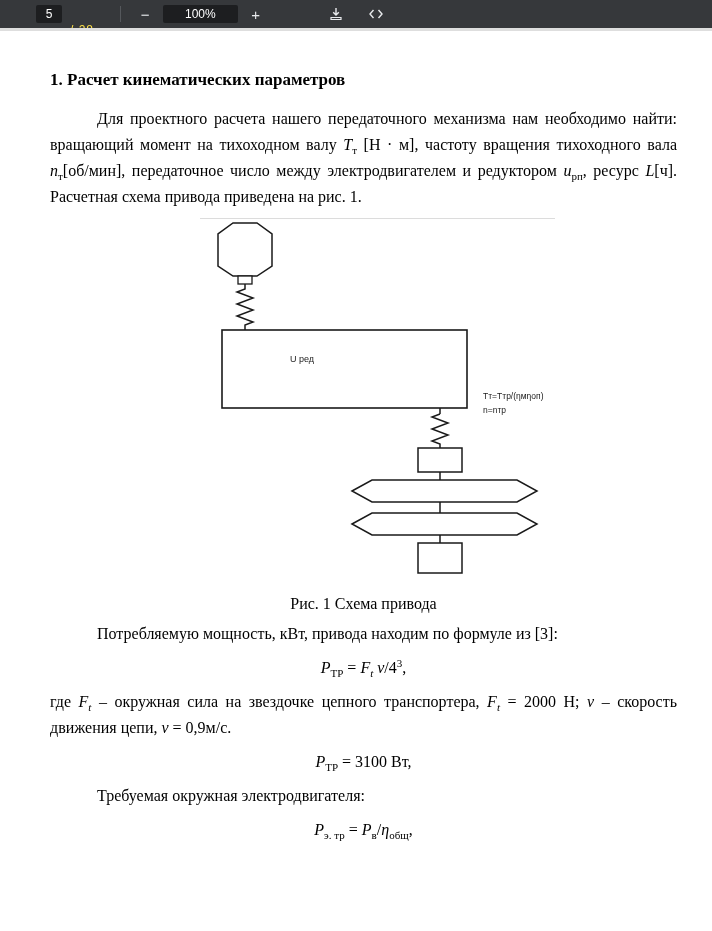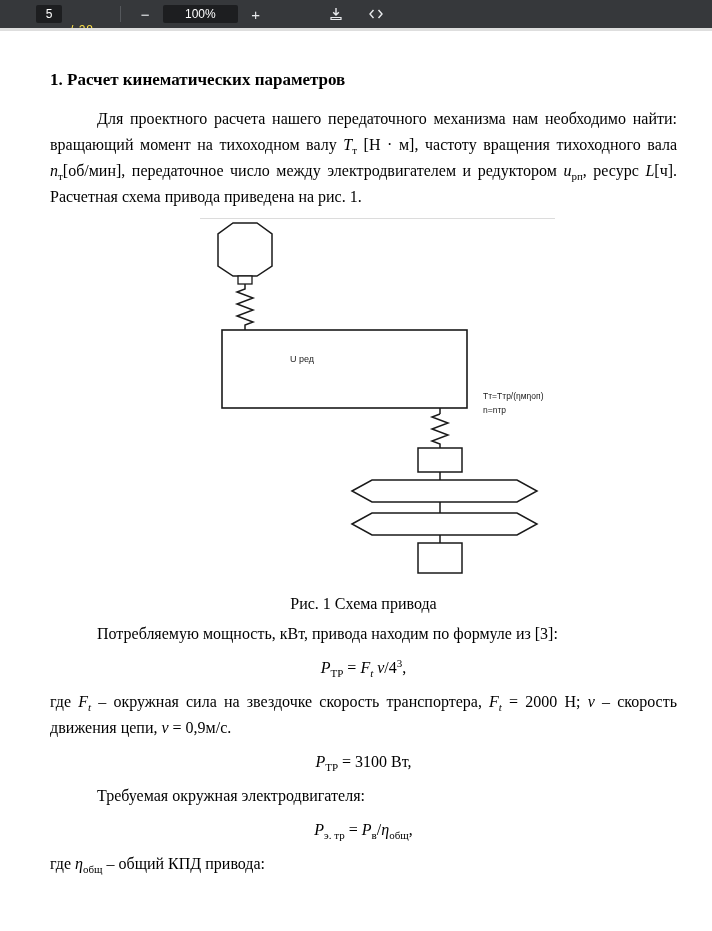--- a/index.html
+++ b/index.html
@@ -105,25 +105,24 @@
         <rect x="218" y="325" width="44" height="30" fill="#fff" stroke="#1a1a1a" stroke-width="1.5"></rect>
       </svg>
     </div>
 
     <div class="caption">Рис. 1 Схема привода</div>
 
     <p class="body-p indent">Потребляемую мощность, кВт, привода находим по формуле из [3]:</p>
 
     <div class="formula"><i class="m">P</i><sub>ТР</sub><span> = </span><i class="m">F</i><sub class="m">t</sub><span> </span><i class="m">v</i><span>/4</span><sup>3</sup><span>,</span></div>
 
-    <p class="body-p"><span>где </span><i class="m">F</i><sub class="m">t</sub><span> – окружная сила на звездочке скорость транспортера, </span><i class="m">F</i><sub class="m">t</sub><span> = 2000 Н; </span><i class="m">v</i><span> – скорость движения цепи, </span><i class="m">v</i><span> = 0,9м/с.</span></p>
+    <p class="body-p"><span>где </span><i class="m">F</i><sub class="m">t</sub><span> – окружная сила на звездочке цепного транспортера, </span><i class="m">F</i><sub class="m">t</sub><span> = 2000 Н; </span><i class="m">v</i><span> – скорость движения цепи, </span><i class="m">v</i><span> = 0,9м/с.</span></p>
 
     <div class="formula"><i class="m">P</i><sub>ТР</sub><span> = 3100 Вт,</span></div>
 
     <p class="body-p indent">Требуемая окружная электродвигателя:</p>
 
     <div class="formula"><i class="m">P</i><sub>э. тр</sub><span> = </span><i class="m">P</i><sub>в</sub><span>/</span><i class="m">η</i><sub>общ</sub><span>,</span></div>
 
-    <p class="body-p"><span>где </span><i class="m">η</i><sub>общ</sub><span> – общий КПД привода:</span></p>
 
 
   </div>
 </div>
 
 </body></html>

